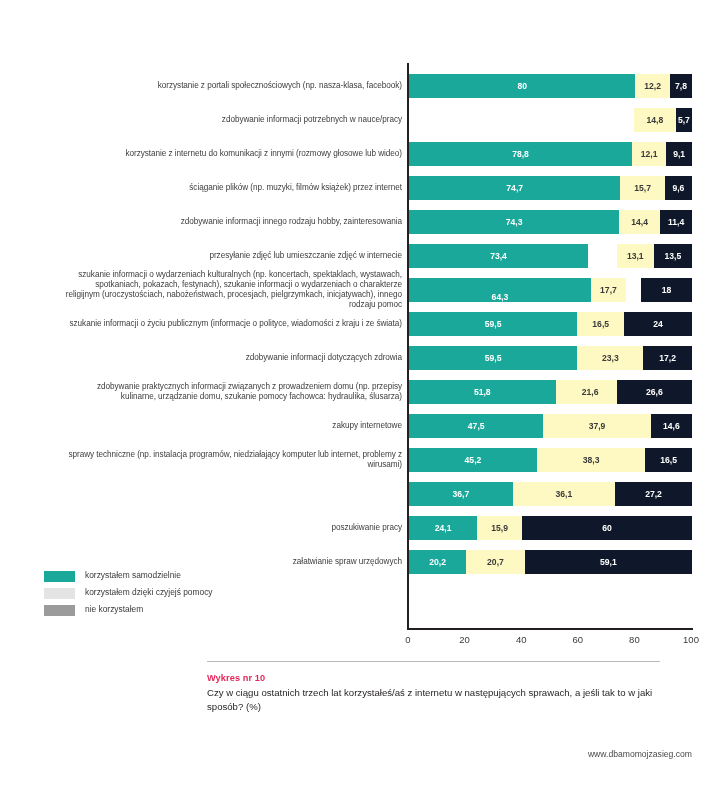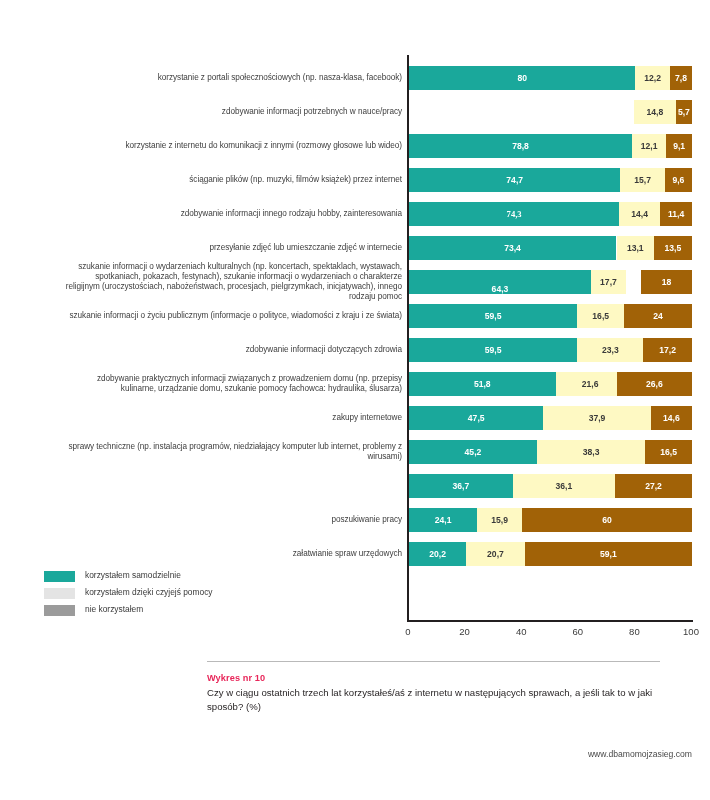--- a/index.html
+++ b/index.html
@@ -7,21 +7,21 @@
     width:710px;height:800px;
     background:#ffffff;
     font-family:"Liberation Sans", sans-serif;
     color:#3a3a3a;
     overflow:hidden;
     position:relative;
   }
   
   #chart-root{
     position:absolute;
-    left:0; top:0;
+    left:0; top:8px;
     width:710px; height:650px;
   }
   .row{
     position:absolute;
     left:0;
     height:24px;
     width:710px;
   }
   .cat-label{
     position:absolute;
@@ -46,21 +46,21 @@
     display:flex;
     align-items:center;
     justify-content:center;
     font-size:8.6px;
     font-weight:bold;
     box-sizing:border-box;
     overflow:hidden;
   }
   .seg.s0{ background:#1aa89b; color:#ffffff; }
   .seg.s1{ background:#fef9c3; color:#3a3a3a; }
-  .seg.s2{ background:#a16207; color:#ffffff; }
+  .seg.s2{ background:#0f172a; color:#ffffff; }
 
   
   #y-axis{
     position:absolute;
     left:407px;
     top:55px;
     width:2px;
     height:565px;
     background:#231f20;
   }
@@ -197,35 +197,35 @@
             <span>15,7</span>
           </div>
           <div class="seg s2" style="left: 255.832px; width: 27.168px;">
             <span>9,6</span>
           </div>
         </div>
       </div>
       <div class="row" style="top: 202px;">
         <div class="cat-label" style="left: 60px; width: 342px; top: 7px;">zdobywanie informacji innego rodzaju hobby, zainteresowania</div>
         <div class="bars">
-          <div class="seg s0" style="left: 0px; width: 210.269px; font-family: Liberation Serif, serif;">
+          <div class="seg s0" style="left: 0px; width: 210.269px;">
             <span>74,3</span>
           </div>
           <div class="seg s1" style="left: 210.269px; width: 40.752px;">
             <span>14,4</span>
           </div>
           <div class="seg s2" style="left: 251.021px; width: 32.262px;">
             <span>11,4</span>
           </div>
         </div>
       </div>
       <div class="row" style="top: 236px;">
         <div class="cat-label" style="left: 60px; width: 342px; top: 7px;">przesyłanie zdjęć lub umieszczanie zdjęć w internecie</div>
         <div class="bars">
-          <div class="seg s0" style="left: 0px; width: 207px;">
+          <div class="seg s0" style="left: 0px; width: 179px;">
             <span>73,4</span>
           </div>
           <div class="seg s1" style="left: 207.722px; width: 37.073px;">
             <span>13,1</span>
           </div>
           <div class="seg s2" style="left: 244.795px; width: 38.205px;">
             <span>13,5</span>
           </div>
         </div>
       </div>

